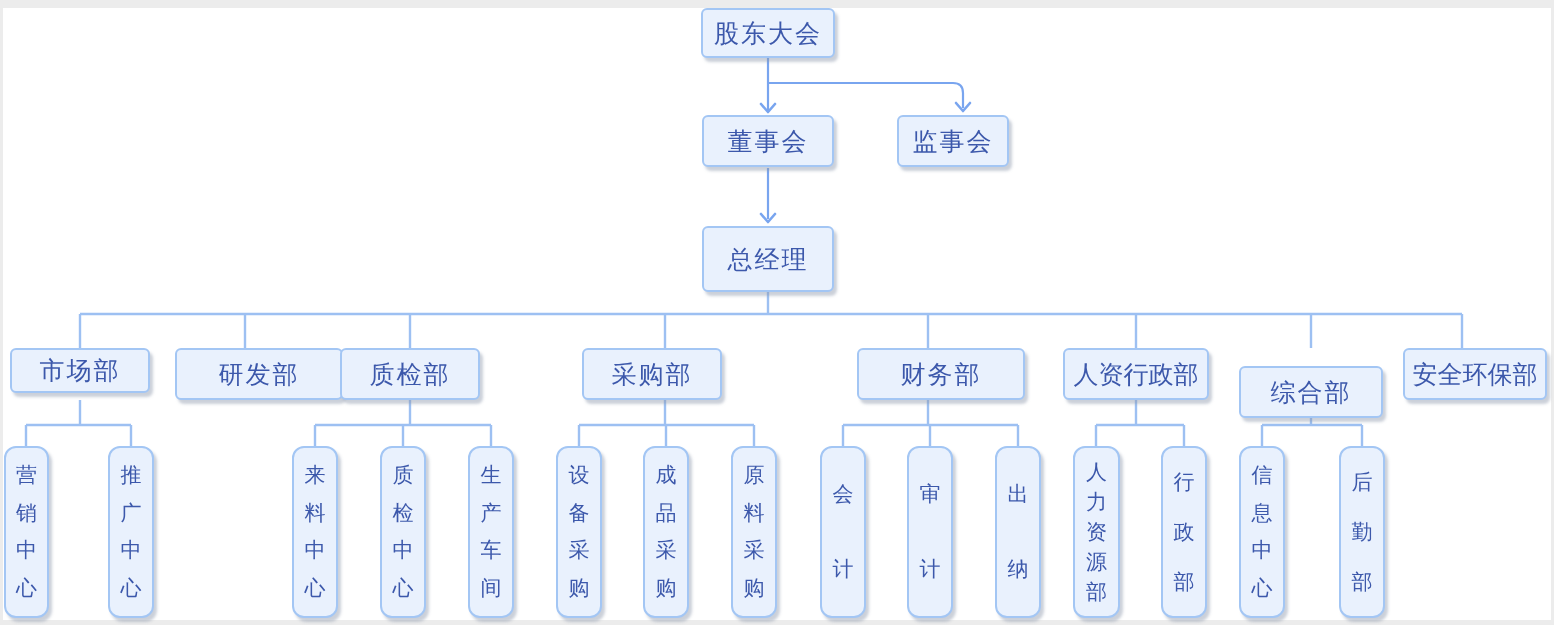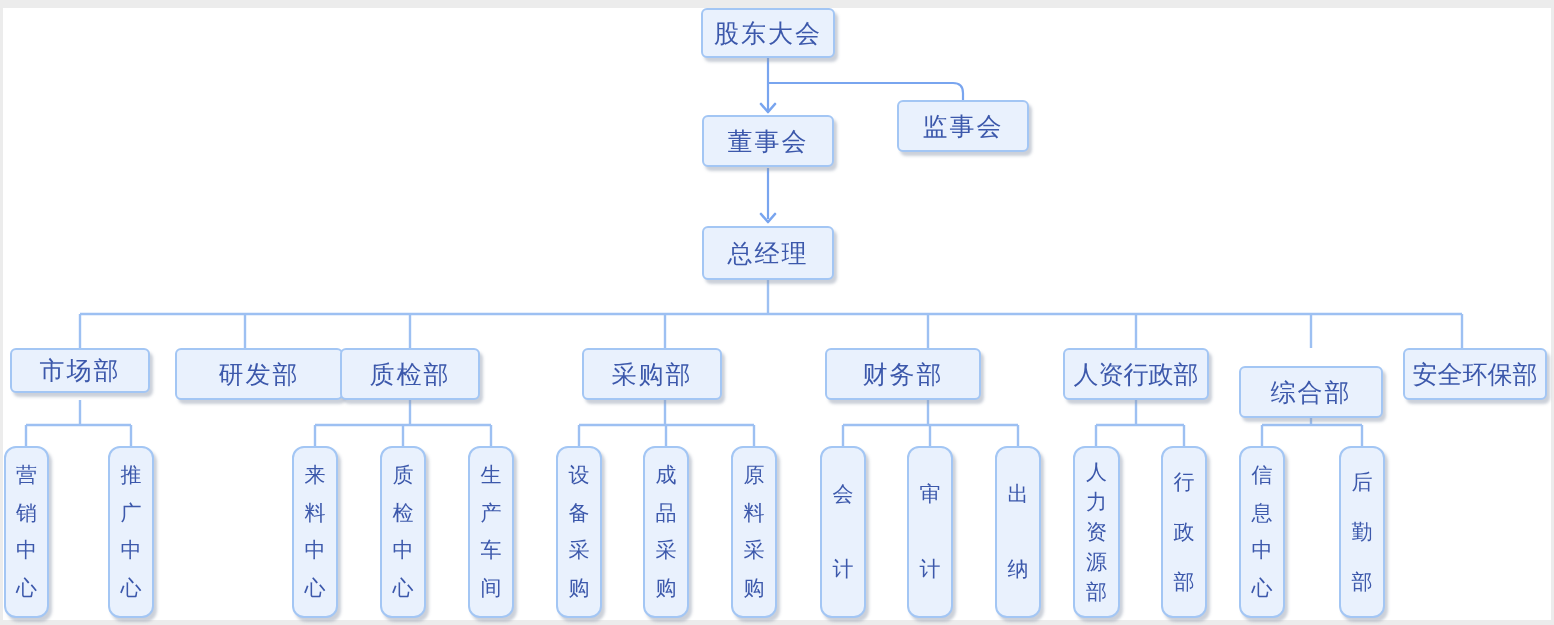--- a/index.html
+++ b/index.html
@@ -88,29 +88,29 @@
     <path d="M410,400 V425 M315,425 H491 M315,425 V446 M403,425 V446 M491,425 V446"></path>
     <path d="M665,400 V425 M579,425 H754 M579,425 V446 M666,425 V446 M754,425 V446"></path>
     <path d="M928,400 V425 M843,425 H1018 M843,425 V446 M930,425 V446 M1018,425 V446"></path>
     <path d="M1136,400 V425 M1096,425 H1184 M1096,425 V446 M1184,425 V446"></path>
     <path d="M1311,400 V425 M1262,425 H1362 M1262,425 V446 M1362,425 V446"></path>
   </svg>
 
   <div class="node" style="left:701px;top:8px;width:134px;height:50px">股东大会</div>
 
   <div class="node" style="left:702px;top:115px;width:132px;height:52px">董事会</div>
-  <div class="node" style="left:897px;top:100px;width:132px;height:52px">监事会</div>
+  <div class="node" style="left:897px;top:115px;width:112px;height:52px">监事会</div>
 
-  <div class="node" style="left:702px;top:226px;width:132px;height:54px">总经理</div>
+  <div class="node" style="left:702px;top:226px;width:132px;height:66px">总经理</div>
 
   <div class="node" style="left:10px;top:348px;width:140px;height:45px">市场部</div>
   <div class="node" style="left:175px;top:348px;width:168px;height:52px">研发部</div>
   <div class="node" style="left:340px;top:348px;width:140px;height:52px">质检部</div>
   <div class="node" style="left:582px;top:348px;width:140px;height:52px">采购部</div>
-  <div class="node" style="left:825px;top:348px;width:156px;height:52px">财务部</div>
+  <div class="node" style="left:857px;top:348px;width:168px;height:52px">财务部</div>
   <div class="node" style="left:1063px;top:348px;width:146px;height:52px;letter-spacing:0">人资行政部</div>
   <div class="node" style="left:1239px;top:366px;width:144px;height:52px">综合部</div>
   <div class="node" style="left:1403px;top:348px;width:144px;height:52px;letter-spacing:0">安全环保部</div>
 
   <div class="node vert" style="left:4px;top:446px;width:45px;height:172px">
       <div>营</div>
       <div>销</div>
       <div>中</div>
       <div>心</div>
     </div>

